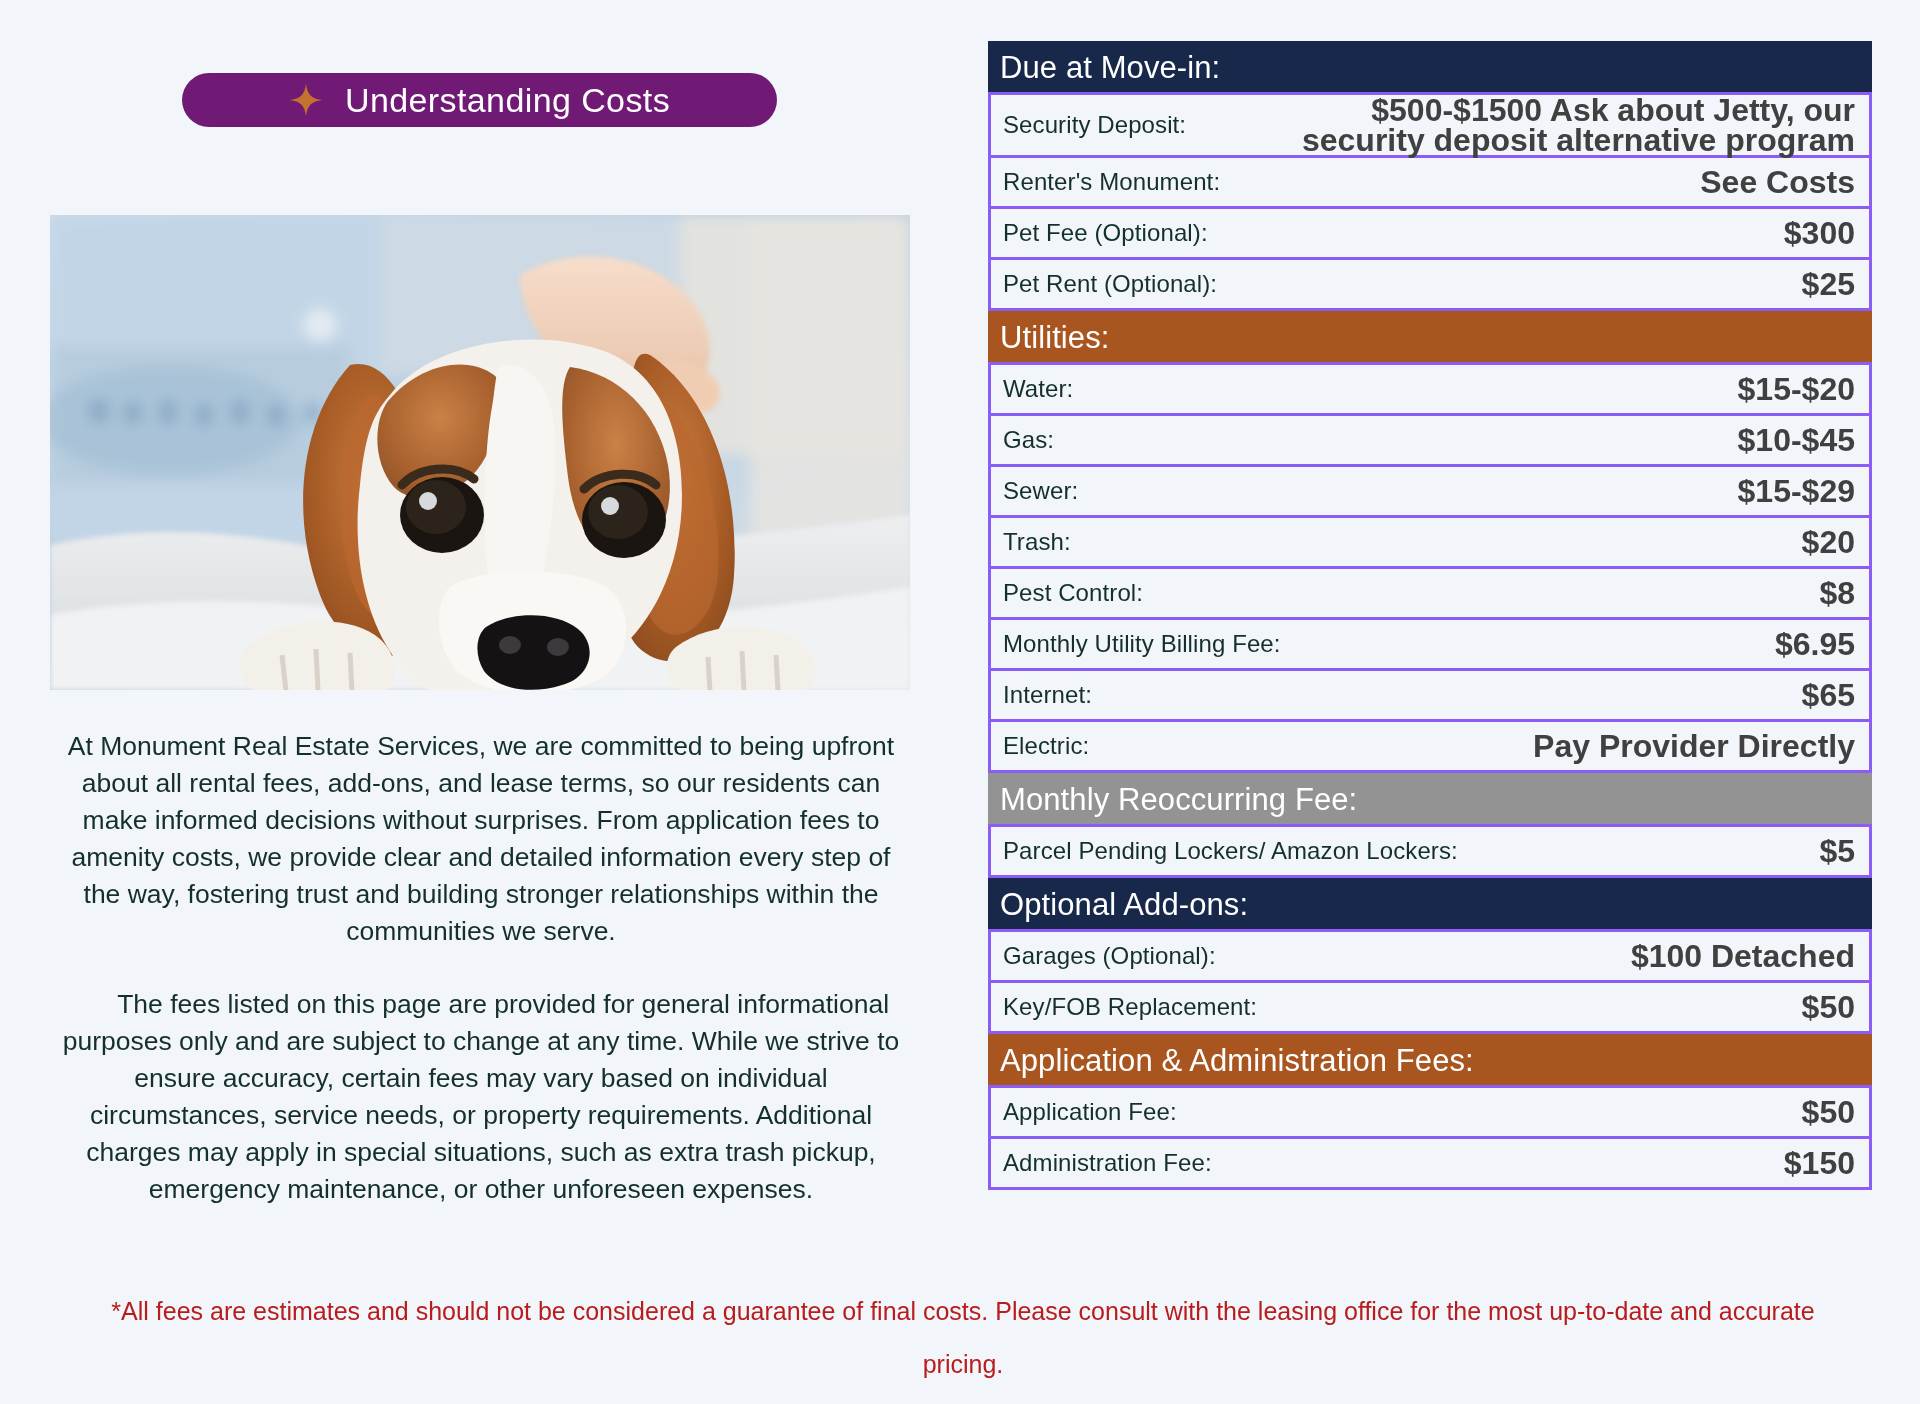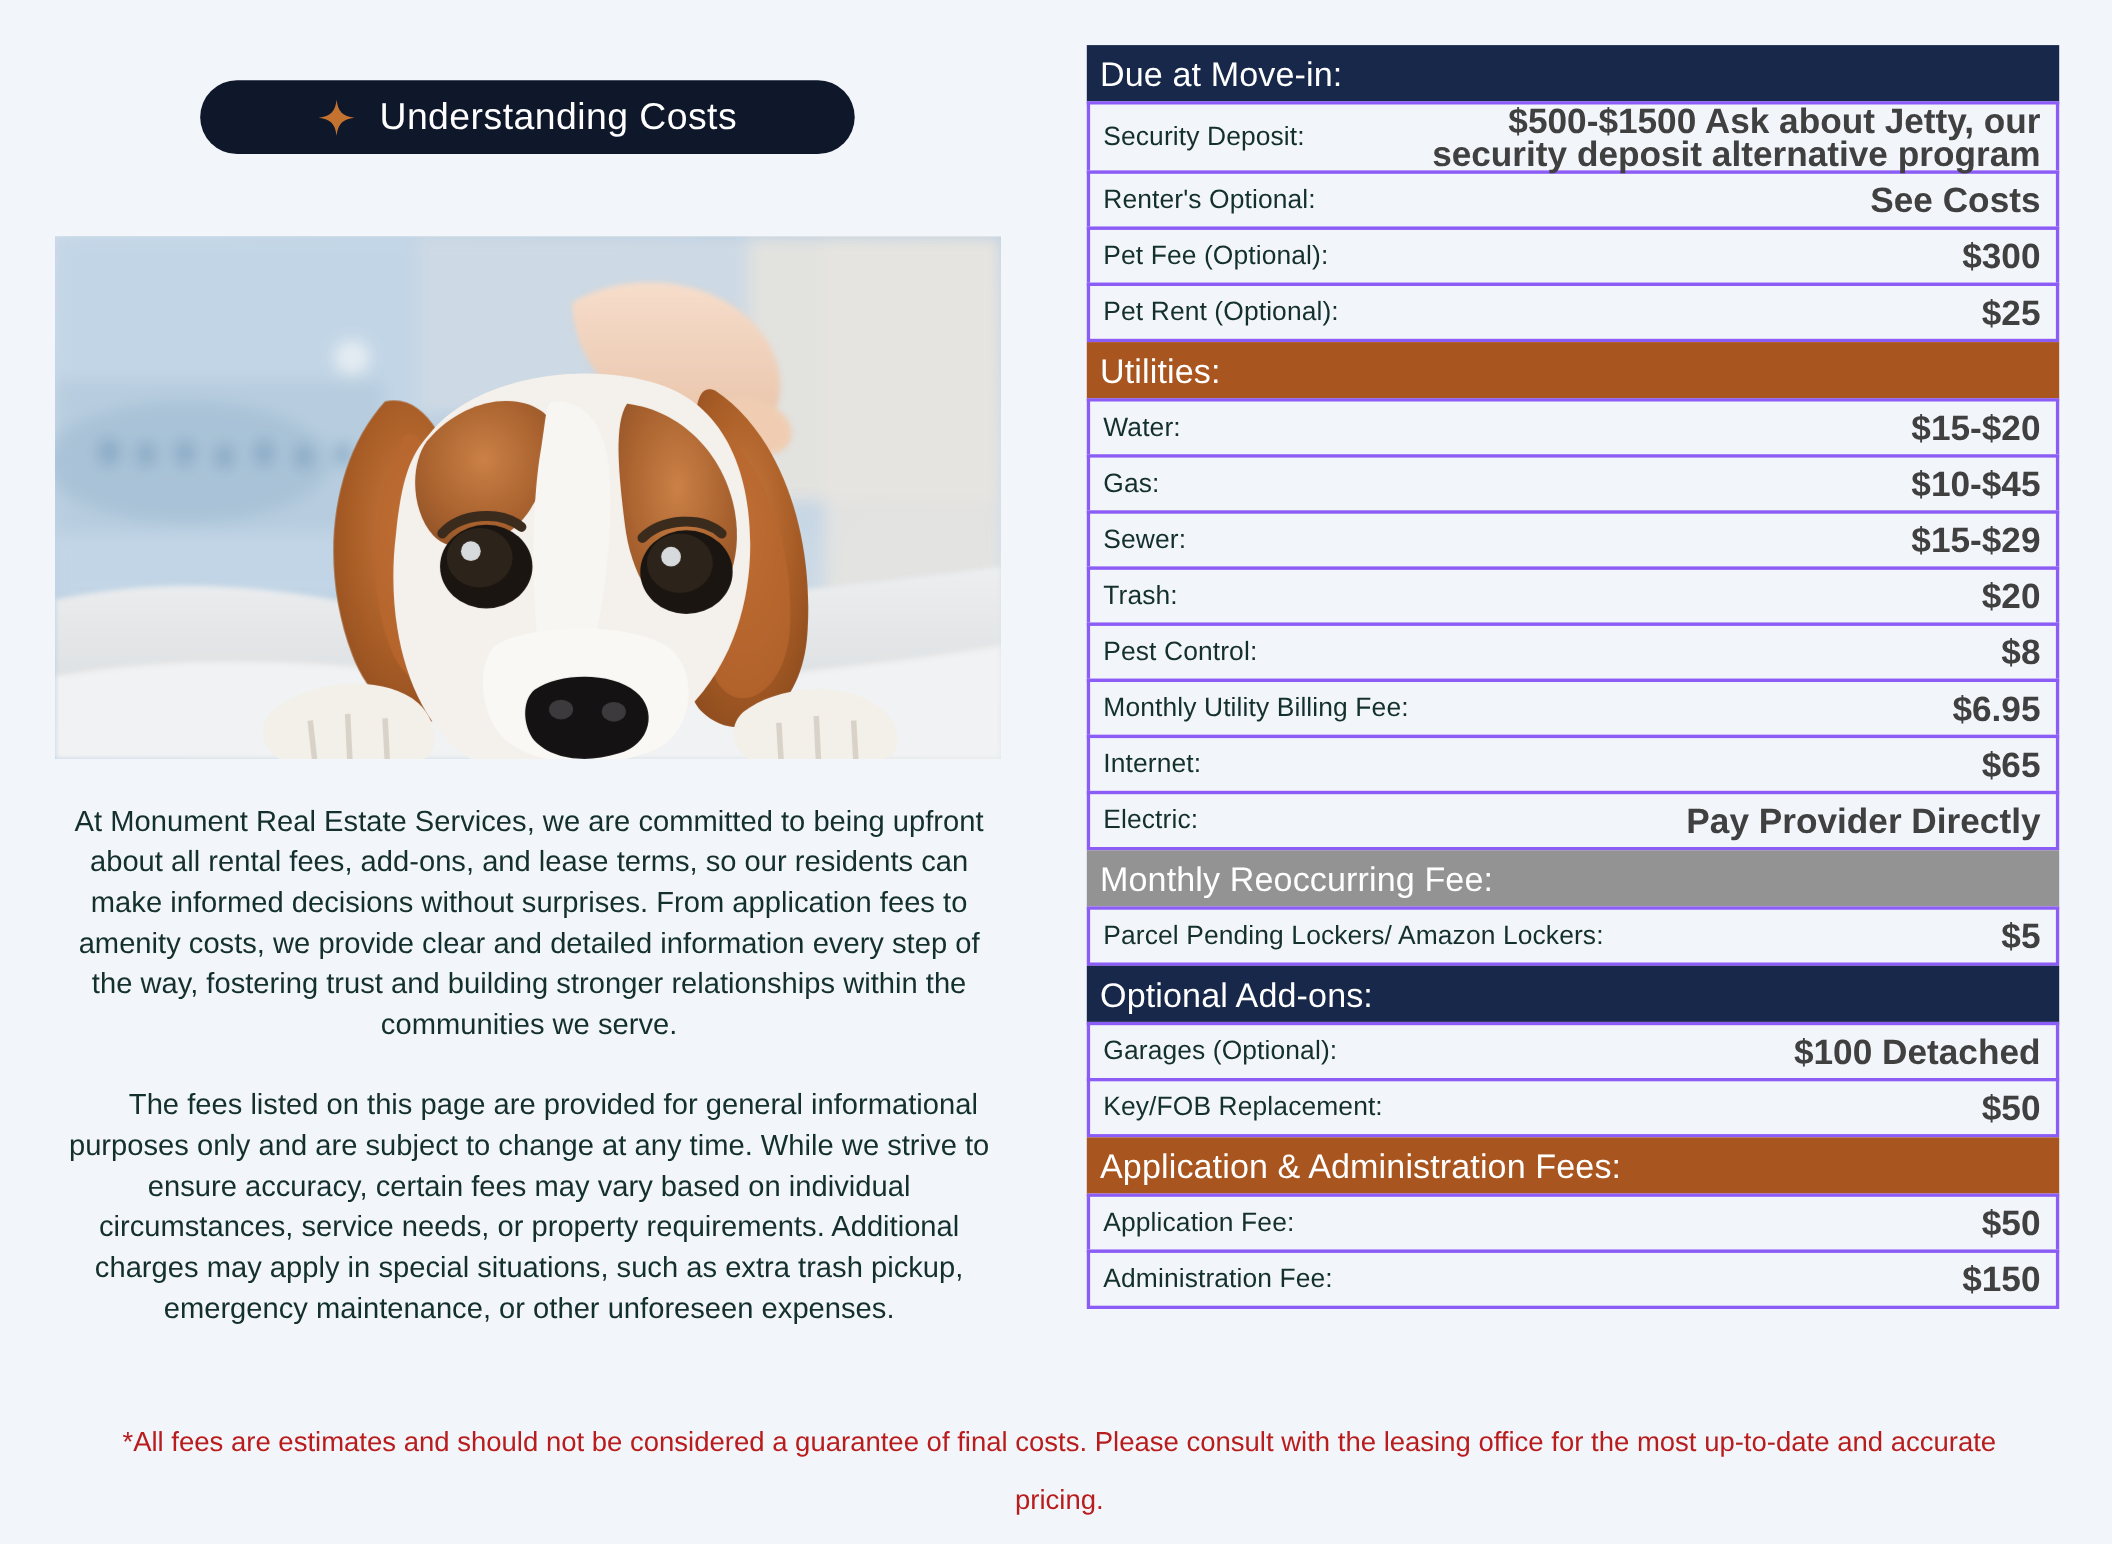--- a/index.html
+++ b/index.html
@@ -18,22 +18,22 @@
   
   .left-col {
     position: absolute;
     left: 0; top: 0;
     width: 990px; height: 1270px;
   }
 
   .title-pill {
     position: absolute;
     left: 182px; top: 73px;
-    width: 595px; height: 67px;
-    background: #0f172a;
+    width: 595px; height: 54px;
+    background: #701a75;
     border-radius: 36px;
     display: flex;
     align-items: center;
     justify-content: center;
     gap: 22px;
   }
   .sparkle-icon {
     width: 34px; height: 34px;
     flex: 0 0 auto;
     display: block;
@@ -253,21 +253,21 @@
 
   <div class="table" id="fee-table">
       <div class="row section sec-navy">
         <span class="label">Due at Move-in:</span>
       </div>
       <div class="row tall">
         <span class="label">Security Deposit:</span>
         <span class="value">$500-$1500 Ask about Jetty, our security deposit alternative program</span>
       </div>
       <div class="row">
-        <span class="label">Renter's Optional:</span>
+        <span class="label">Renter's Monument:</span>
         <span class="value">See Costs</span>
       </div>
       <div class="row">
         <span class="label">Pet Fee (Optional):</span>
         <span class="value">$300</span>
       </div>
       <div class="row">
         <span class="label">Pet Rent (Optional):</span>
         <span class="value">$25</span>
       </div>

